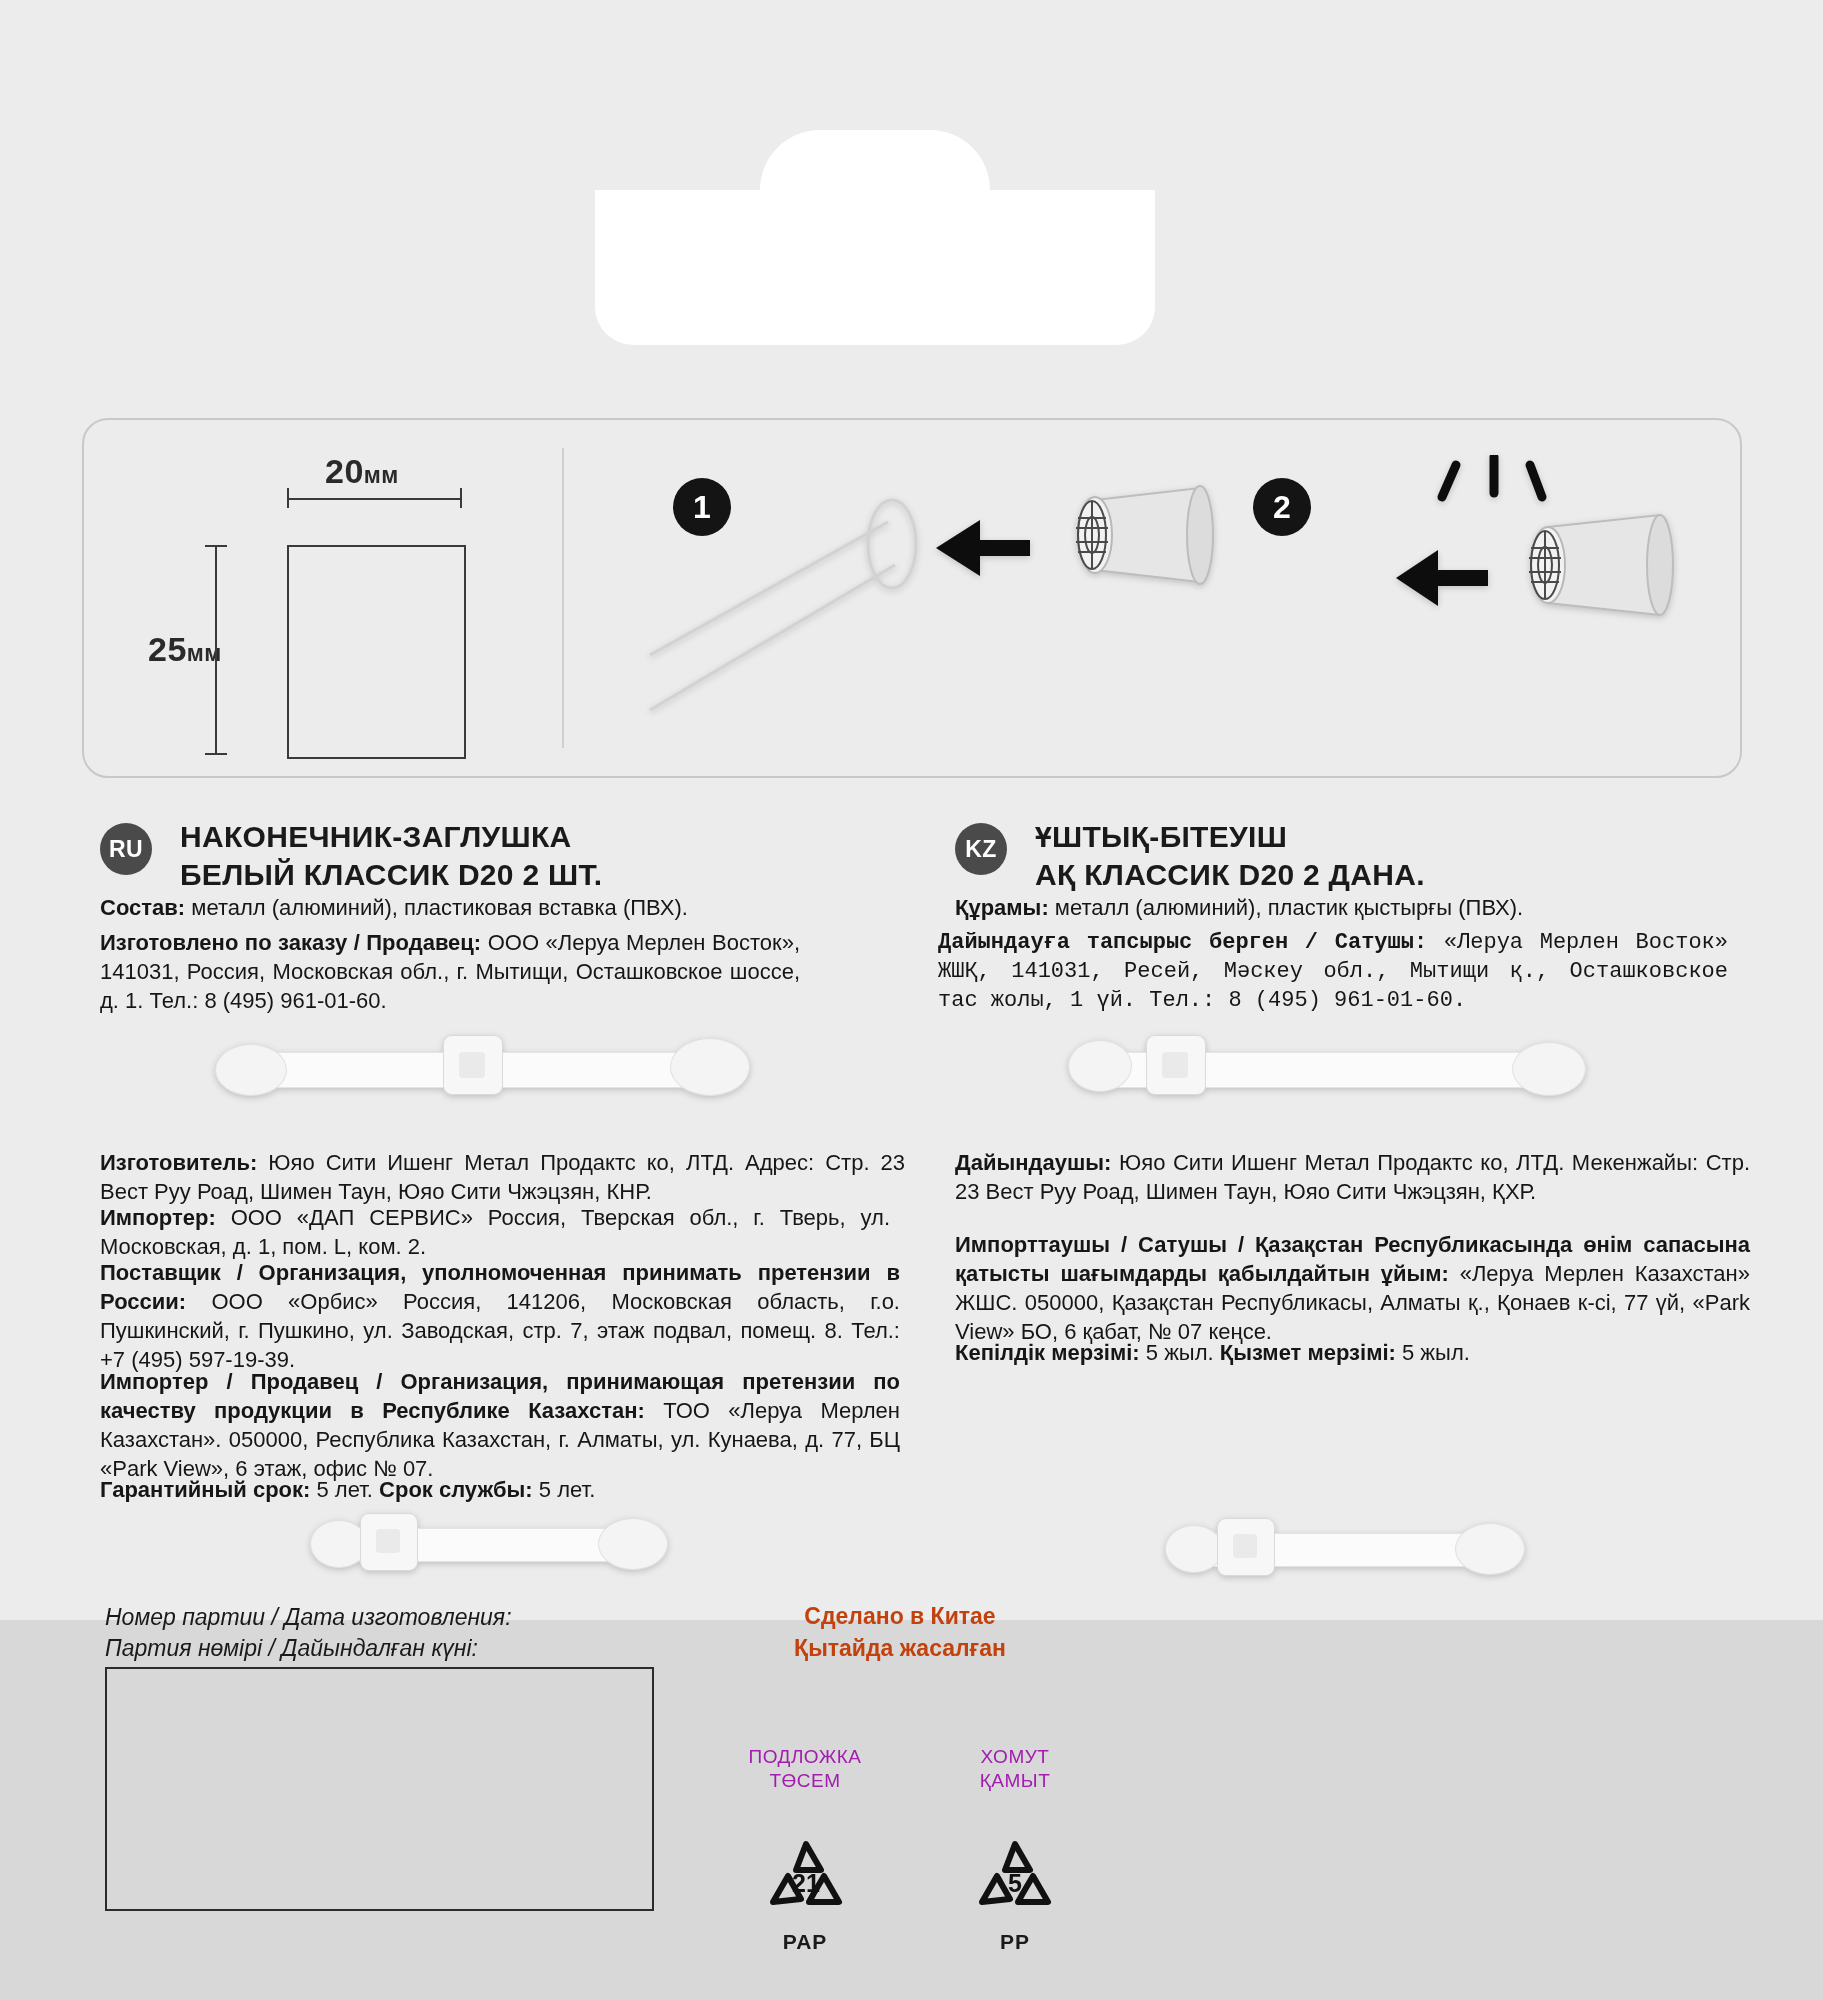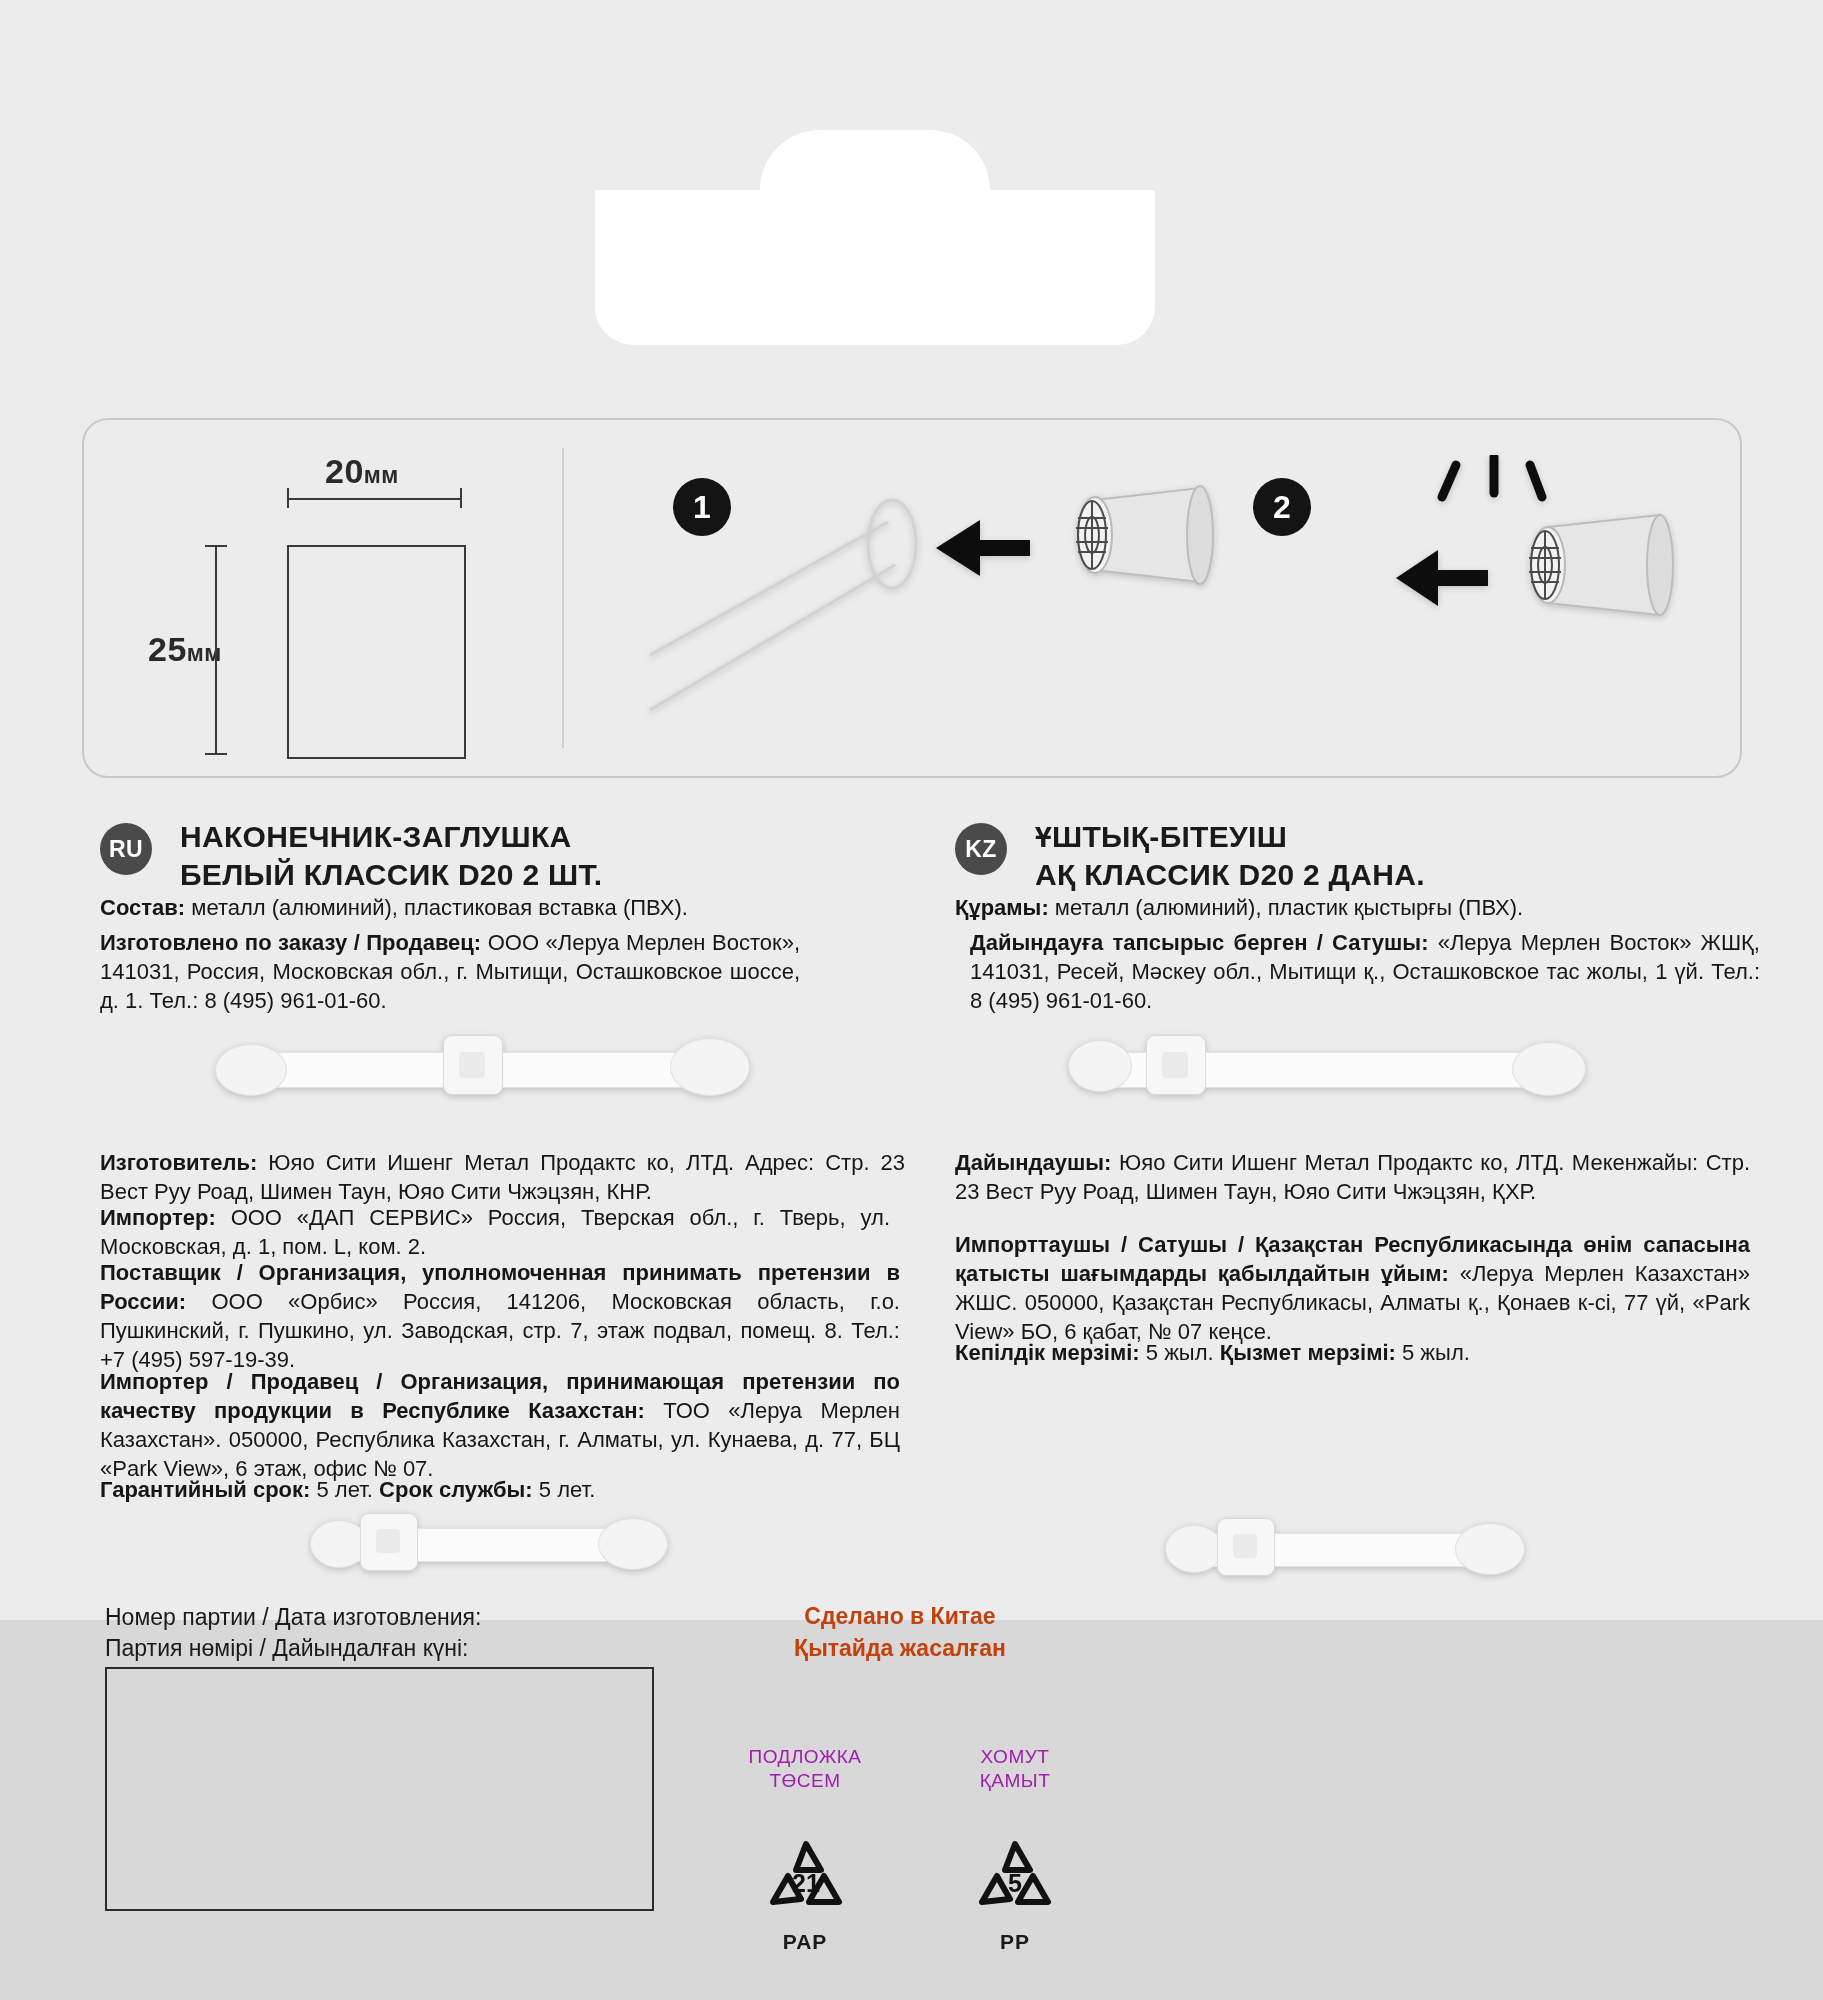--- a/index.html
+++ b/index.html
@@ -345,21 +345,21 @@
   </div>
   <div class="prod-title" style="left:1035px; top:818px; width:680px;">
     <div>ҰШТЫҚ-БІТЕУІШ</div>
     <div>АҚ КЛАССИК D20 2 ДАНА.</div>
   </div>
 
   <div class="body-text" style="left:955px; top:893px; width:740px;">
     <b>Құрамы:</b><span> металл (алюминий), пластик қыстырғы (ПВХ).</span>
   </div>
 
-  <div class="body-text" style="left:970px; top:928px; width:790px;">
+  <div class="body-text" style="left:938px; top:928px; width:790px;font-family:Liberation Mono, monospace;">
     <b>Дайындауға тапсырыс берген / Сатушы:</b><span> «Леруа Мерлен Восток» ЖШҚ, 141031, Ресей, Мәскеу обл., Мытищи қ., Осташковское тас жолы, 1 үй. Тел.: 8 (495) 961-01-60.</span>
   </div>
 
   <div class="body-text" style="left:955px; top:1148px; width:795px;">
     <b>Дайындаушы:</b><span> Юяо Сити Ишенг Метал Продактс ко, ЛТД. Мекенжайы: Стр. 23 Вест Руу Роад, Шимен Таун, Юяо Сити Чжэцзян, ҚХР.</span>
   </div>
 
   <div class="body-text" style="left:955px; top:1230px; width:795px;">
     <b>Импорттаушы / Сатушы / Қазақстан Республикасында өнім сапасына қатысты шағымдарды қабылдайтын ұйым:</b><span> «Леруа Мерлен Казахстан» ЖШС. 050000, Қазақстан Республикасы, Алматы қ., Қонаев к-сі, 77 үй, «Park View» БО, 6 қабат, № 07 кеңсе.</span>
   </div>
@@ -394,21 +394,21 @@
   </div>
 
   <div class="clip" style="left:1165px; top:1513px; width:360px; height:68px;">
     <div class="bar" style="left:20px; top:20px; width:320px; height:32px;"></div>
     <div class="tip" style="left:290px; top:10px; width:68px; height:50px;"></div>
     <div class="tip" style="left:0px; top:12px; width:56px; height:46px;"></div>
     <div class="knob" style="left:52px; top:5px; width:56px; height:56px;"></div>
     <div class="knob-in" style="left:68px; top:21px; width:24px; height:24px;"></div>
   </div>
 
-  <div class="small-note" style="left:105px; top:1602px; width:620px;">
+  <div class="small-note" style="left:105px; top:1602px; width:620px;font-style:italic;">
     <div>Номер партии / Дата изготовления:</div>
     <div>Партия нөмірі / Дайындалған күні:</div>
   </div>
   <div class="batch-box"></div>
 
   <div class="made-in" style="left:700px; top:1600px; width:400px;">
     <div>Сделано в Китае</div>
     <div>Қытайда жасалған</div>
   </div>
 

